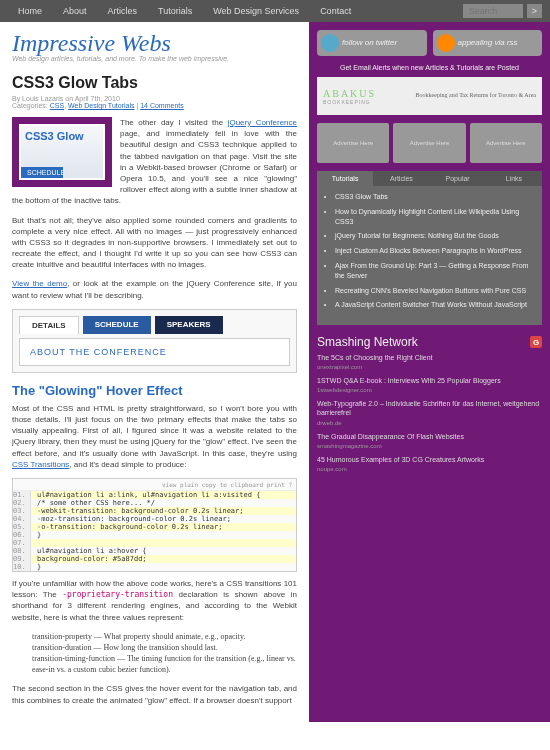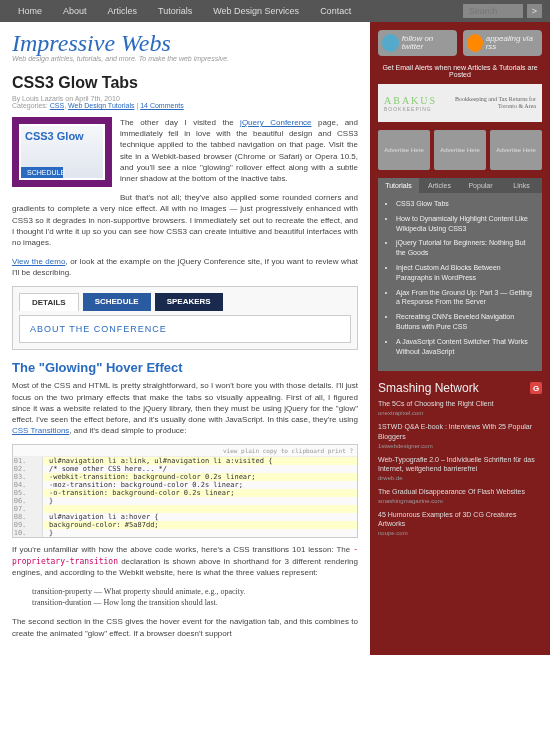--- a/index.html
+++ b/index.html
@@ -3,21 +3,21 @@
 <meta charset="utf-8">
 <style>
 * { margin: 0; padding: 0; box-sizing: border-box; }
 body { font-family: Arial, Helvetica, sans-serif; font-size: 9px; color: #333; background: #fff; width: 550px; }
 .topnav { background: #555; display: flex; align-items: center; padding: 3px 8px; gap: 1px; }
 .topnav a { color: #ddd; text-decoration: none; padding: 3px 10px; font-size: 9px; }
 .topnav .search { margin-left: auto; background: #888; color: #ccc; border: none; padding: 2px 6px; font-size: 9px; width: 60px; }
 .topnav .go { background: #888; color: #ddd; border: none; padding: 2px 5px; margin-left: 3px; font-size: 9px; }
 .wrap { display: flex; }
 .main { flex: 1; padding: 8px 12px; background: #fff; }
-.sidebar { width: 180px; background: #7f1d1d; padding: 8px; color: #ddd; }
+.sidebar { width: 241px; background: #701a75; padding: 8px; color: #ddd; }
 .logo { font-family: 'Brush Script MT', cursive; font-size: 24px; color: #2a6abf; font-style: italic; }
 .tagline { font-size: 7px; color: #999; font-style: italic; margin-top: -2px; }
 h1 { font-size: 16px; font-weight: bold; margin: 12px 0 3px; color: #222; }
 .meta { font-size: 7px; color: #999; margin-bottom: 8px; }
 .meta a { color: #2a6abf; text-decoration: underline; }
 .thumb { float: left; width: 100px; height: 70px; margin: 0 8px 6px 0; border: 7px solid #701a75; padding: 2px; background: #fff; }
 .thumb-inner { width: 100%; height: 100%; background: linear-gradient(#f5f7fa, #e0e5ee); display:flex; flex-direction:column; justify-content:space-between; }
 .thumb-title { font-size: 11px; color: #2a6abf; padding: 4px; font-weight: bold; }
 .thumb-tab { background: #2a6abf; color: #fff; font-size: 7px; padding: 2px 6px; width: 42px; text-align:center; }
 .body-text { font-size: 8px; line-height: 1.4; color: #444; margin-bottom: 8px; text-align: justify; }
@@ -26,21 +26,21 @@
 .demo-tabs { display: flex; gap: 4px; margin-bottom: 4px; }
 .demo-tab { padding: 4px 12px; font-size: 8px; font-weight: bold; }
 .demo-tab.active { background: #fff; border: 1px solid #ccc; border-bottom: none; color: #333; }
 .demo-tab.blue { background: #2a5a9f; color: #fff; }
 .demo-tab.dark { background: #1a2a4f; color: #fff; }
 .demo-content { background: #fff; border: 1px solid #ccc; padding: 8px 10px; font-size: 9px; color: #2a6abf; letter-spacing: 1px; }
 h2 { font-size: 13px; color: #2a6abf; margin: 10px 0 5px; }
 .code-box { border: 1px solid #ccc; font-family: monospace; font-size: 7px; background: #fafafa; margin: 6px 0; position: relative; }
 .code-toolbar { text-align: right; font-size: 6px; color: #999; padding: 2px 4px; border-bottom: 1px solid #eee; }
 .code-line { display: flex; }
-.lineno { width: 30px; text-align: center; padding-right: 15px; color: #999; background: #f0f0f0; border-right: 1px solid #ddd; }
+.lineno { width: 18px; text-align: left; padding-right: 15px; color: #999; background: #f0f0f0; border-right: 1px solid #ddd; }
 .code { padding-left: 6px; }
 .hl { background: #ffffcc; }
 .indent { margin-left: 20px; font-size: 8px; line-height: 1.4; color: #444; font-family: Georgia, serif; }
 
 .side-row { display: flex; gap: 6px; margin-bottom: 8px; }
 .side-btn { flex: 1; background: #999; border-radius: 4px; padding: 4px; display: flex; align-items: center; gap: 3px; }
 .side-icon { width: 18px; height: 18px; border-radius: 50%; }
 .tw { background: #5ac; }
 .rss { background: #f80; }
 .side-btn-text { font-style: italic; font-size: 8px; color: #eee; line-height: 1; }
@@ -168,20 +168,21 @@
         </div>
   </div>
 
   <p class="body-text">
     <span>If you're unfamiliar with how the above code works, here's a CSS transitions 101 lesson: The </span><code style="color:#c06;">-proprietary-transition</code><span> declaration is shown above in shorthand for 3 different rendering engines, and according to the Webkit website, here is what the three values represent:</span>
   </p>
 
   <div class="indent">
     <div>transition-property — What property should animate, e.g., opacity.</div>
     <div>transition-duration — How long the transition should last.</div>
+    <div>transition-timing-function — The timing function for the transition (e.g., linear vs. ease-in vs. a custom cubic bezier function).</div>
   </div>
 
   <p class="body-text" style="margin-top:8px;">The second section in the CSS gives the hover event for the navigation tab, and this combines to create the animated "glow" effect. If a browser doesn't support</p>
 </div>
 
 <div class="sidebar">
   <div class="side-row">
     <div class="side-btn">
       <div class="side-icon tw"></div>
       <div class="side-btn-text">follow on twitter</div>

